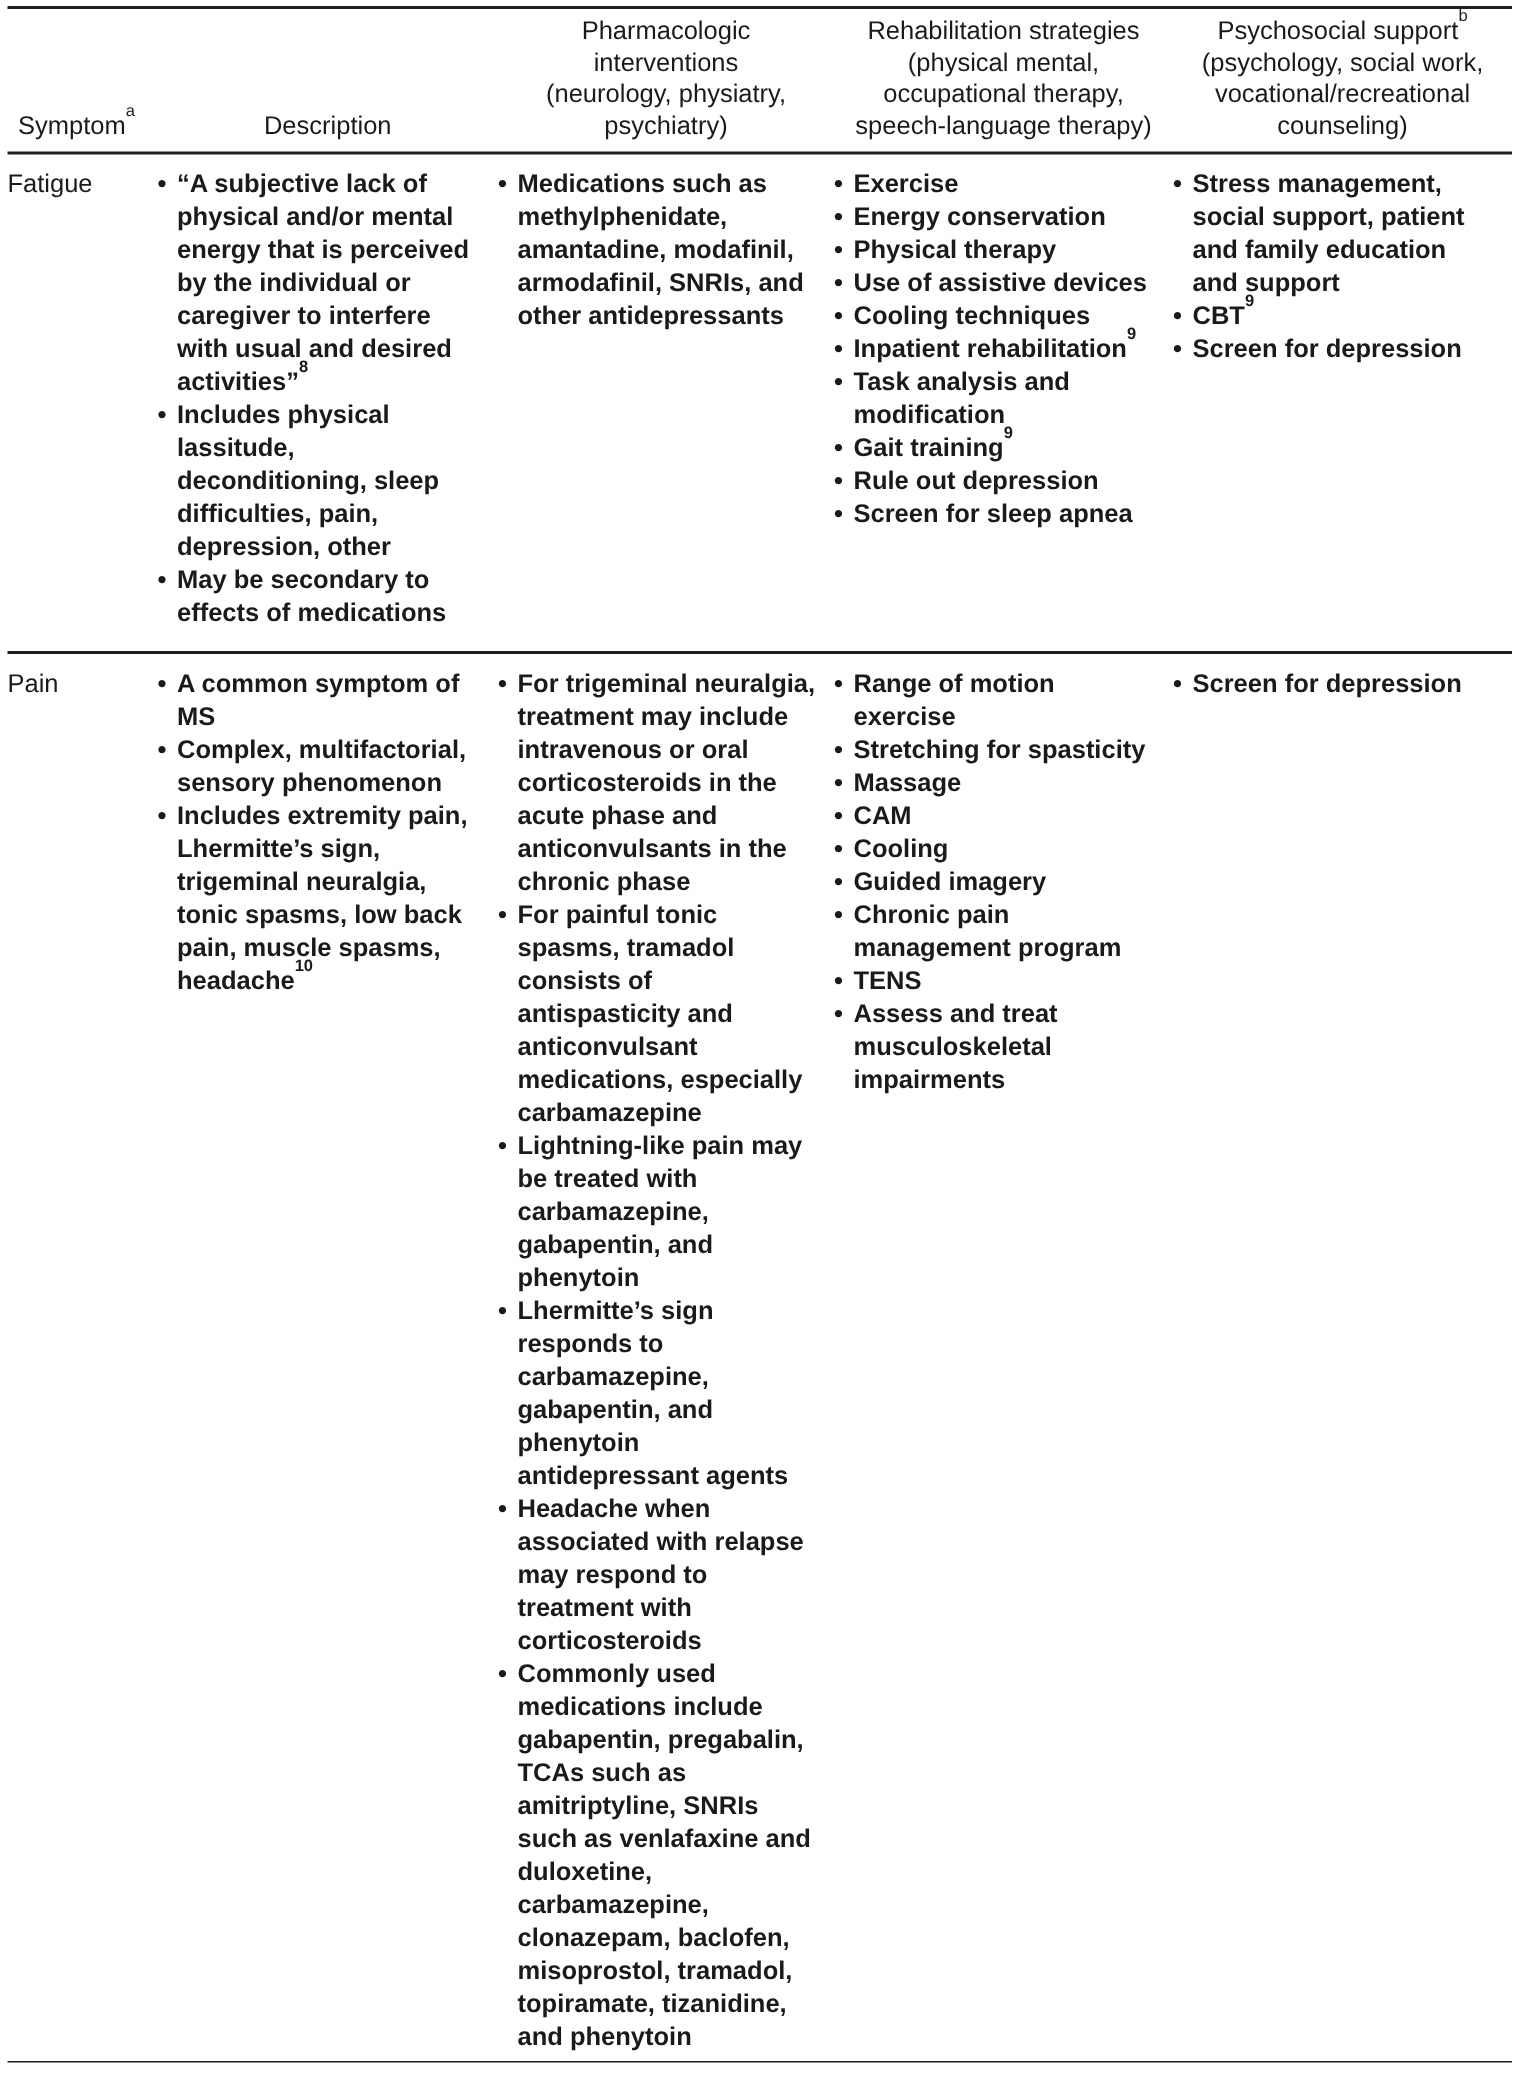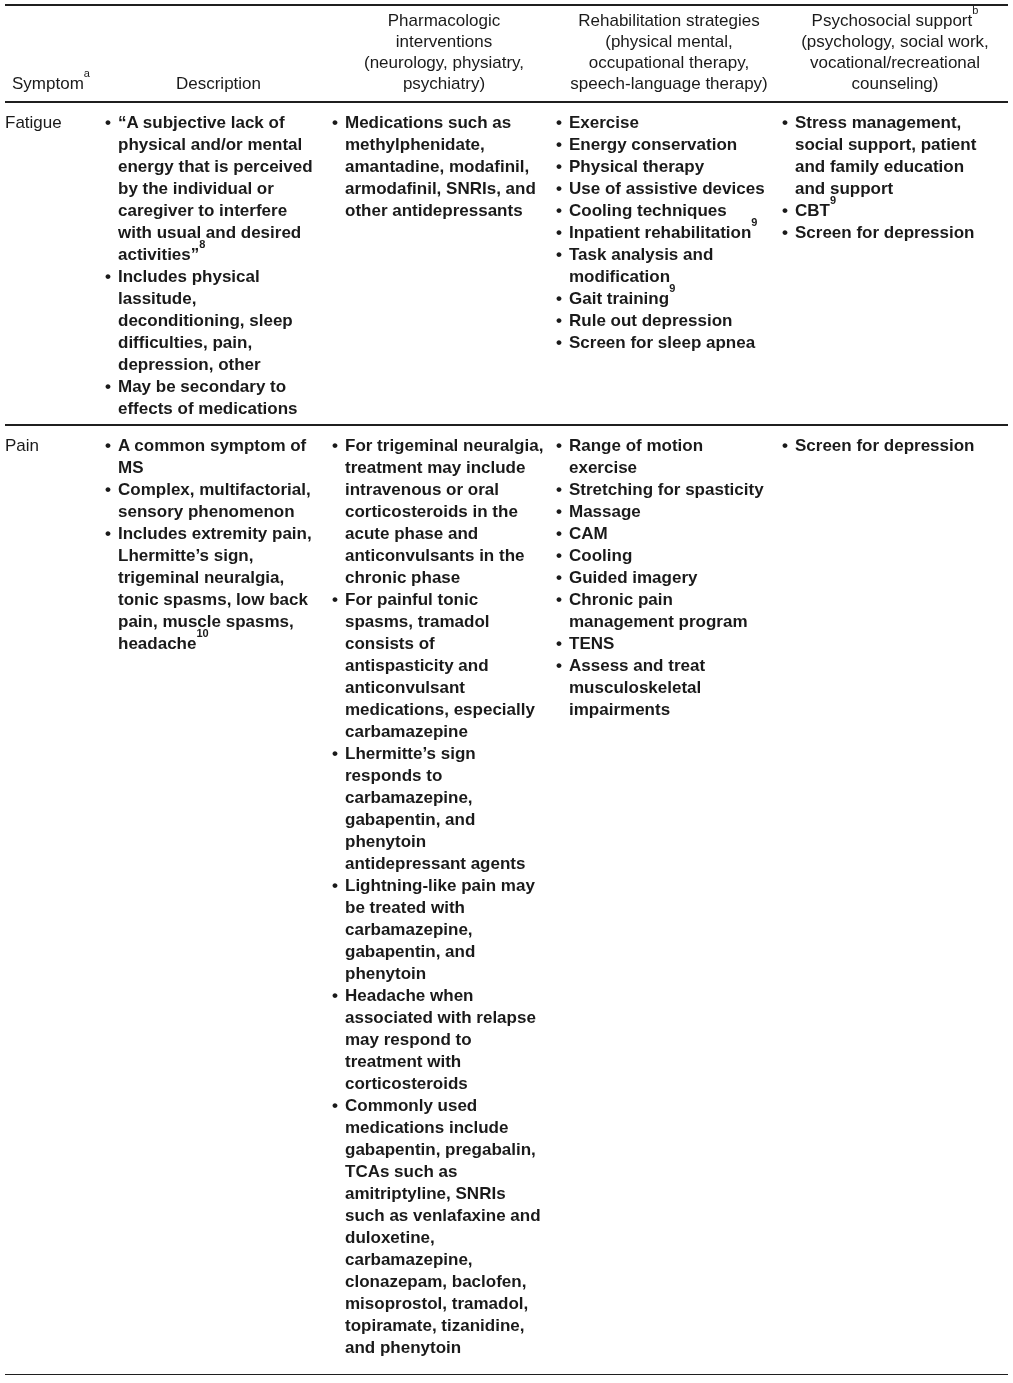--- a/index.html
+++ b/index.html
@@ -43,21 +43,21 @@
     text-align: center;
     padding: 0 8px;
   }
   .th-symptom { text-align: center; padding-left: 0; }
   .th-label sup, .sup { font-size: 11px; line-height: 0; position: relative; top: -0.45em; }
   .th-sub { display: block; }
   
   .td {
     font-size: 17px;
     line-height: 22px;
-    padding: 9px 10px 4px 0;
+    padding: 9px 10px 14px 0;
   }
   .td-symptom { padding-right: 4px; }
   ul.cell-list { margin: 0; padding: 0; list-style: none; }
   ul.cell-list li {
     position: relative;
     padding-left: 13px;
     font-weight: bold;
   }
   ul.cell-list li::before {
     content: "\2022";
@@ -141,22 +141,22 @@
           <ul class="cell-list">
             <li>A common symptom of MS</li>
             <li>Complex, multifactorial, sensory phenomenon</li>
             <li>Includes extremity pain, Lhermitte’s sign, trigeminal neuralgia, tonic spasms, low back pain, muscle spasms, headache<sup>10</sup></li>
           </ul>
         </div>
         <div class="td">
           <ul class="cell-list">
             <li>For trigeminal neuralgia, treatment may include intravenous or oral corticosteroids in the acute phase and anticonvulsants in the chronic phase</li>
             <li>For painful tonic spasms, tramadol consists of antispasticity and anticonvulsant medications, especially carbamazepine</li>
+            <li>Lightning-like pain may be treated with carbamazepine, gabapentin, and phenytoin</li>
             <li>Lhermitte’s sign responds to carbamazepine, gabapentin, and phenytoin antidepressant agents</li>
-            <li>Lightning-like pain may be treated with carbamazepine, gabapentin, and phenytoin</li>
             <li>Headache when associated with relapse may respond to treatment with corticosteroids</li>
             <li>Commonly used medications include gabapentin, pregabalin, TCAs such as amitriptyline, SNRIs such as venlafaxine and duloxetine, carbamazepine, clonazepam, baclofen, misoprostol, tramadol, topiramate, tizanidine, and phenytoin</li>
           </ul>
         </div>
         <div class="td">
           <ul class="cell-list">
             <li>Range of motion exercise</li>
             <li>Stretching for spasticity</li>
             <li>Massage</li>
             <li>CAM</li>

